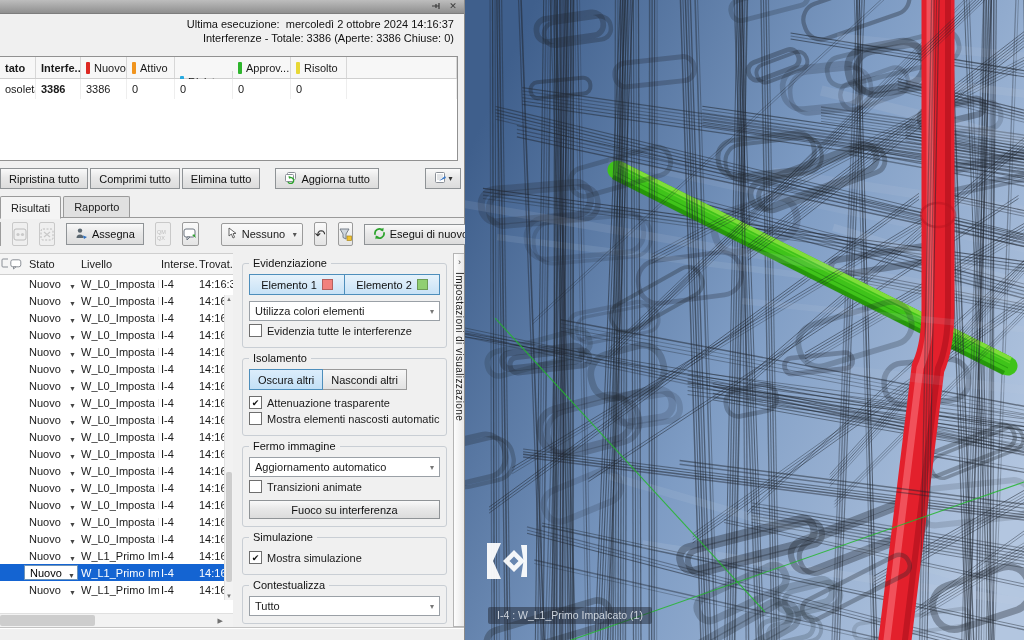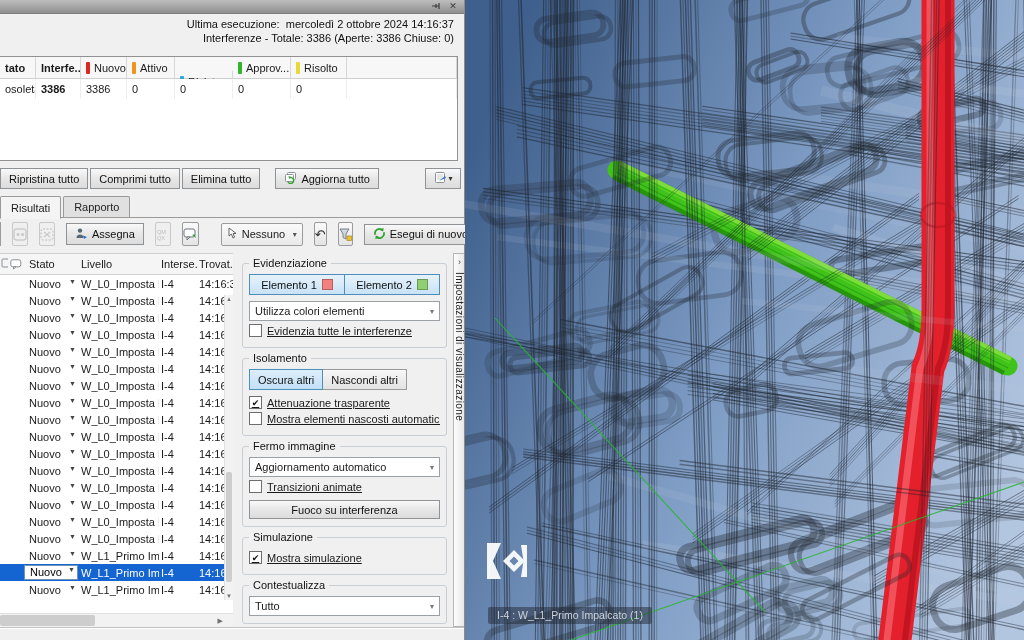--- a/index.html
+++ b/index.html
@@ -62,21 +62,21 @@
   .results{flex:1;display:flex;align-items:stretch;overflow:hidden;padding-top:3px;}
   .rtable{width:233px;display:flex;flex-direction:column;position:relative;background:#fff;
           border-top:1px solid #cfcfcf;}
   .rhead{display:flex;align-items:center;height:20px;background:#f5f5f5;border-bottom:1px solid #cfcfcf;
          color:#1a1a1a;}
   .rrowswrap{flex:1;overflow:hidden;position:relative;}
   .rrow{display:flex;align-items:center;height:17px;background:#fff;white-space:nowrap;}
   .rrow.selected{background:#1464d2;color:#fff;}
   .c-ic1{width:8px;flex:none;}
   .c-ic2{width:16px;flex:none;display:flex;justify-content:center;}
-  .c-stato{width:54px;flex:none;display:flex;align-items:flex-start;justify-content:space-between;
+  .c-stato{width:54px;flex:none;display:flex;align-items:flex-end;justify-content:space-between;
            padding:0 2px 0 5px;box-sizing:border-box;}
   .rrow.selected .c-stato{background:#fff;border:1px solid #6e94ba;color:#000;height:15px;}
   .dd{font-size:7px;color:#444;}
   .c-livello{width:78px;flex:none;padding-left:3px;overflow:hidden;}
   .c-inters{width:36px;flex:none;padding-left:2px;overflow:hidden;}
   .c-trovat{flex:1;padding-left:2px;overflow:hidden;}
   .vscroll{position:absolute;right:0;top:20px;bottom:13px;width:9px;background:#f2f2f2;
            border-left:1px solid #e0e0e0;display:flex;flex-direction:column;align-items:center;
            justify-content:space-between;font-size:6px;color:#707070;padding:1px 0;box-sizing:border-box;}
   .vthumb{position:absolute;left:1px;right:1px;top:58%;height:36%;background:#cdcdcd;border-radius:2px;}
@@ -91,21 +91,21 @@
          padding:10px 6px 7px 6px;}
   .gtitle{position:absolute;top:-7px;left:6px;background:#f0f0f0;padding:0 4px;color:#111;}
   .elrow,.segrow{display:flex;margin-bottom:6px;}
   .elbtn{flex:1;display:flex;align-items:center;justify-content:center;gap:5px;height:19px;
          background:linear-gradient(#e6f2fb,#c8e2f6);border:1px solid #4e8ebb;color:#111;}
   .elbtn+.elbtn{border-left:none;}
   .swatch{width:9px;height:9px;border:1px solid rgba(0,0,0,.25);}
   .select{display:flex;align-items:center;height:18px;background:#fff;border:1px solid #9aa0a6;
           padding:0 5px;margin-bottom:0;}
   .select .chev{margin-left:auto;color:#777;font-size:8px;}
-  .cbrow{display:flex;align-items:center;gap:5px;margin:3px 0;white-space:nowrap;overflow:hidden;text-decoration:underline;}
+  .cbrow{display:flex;align-items:center;gap:5px;margin:3px 0;white-space:nowrap;overflow:hidden;}
   .cb{width:11px;height:11px;background:#fff;border:1px solid #6e6e6e;flex:none;display:inline-flex;
       align-items:center;justify-content:center;font-size:9px;color:#111;line-height:10px;}
   .cb.checked::after{content:"\2714";}
   .segbtn{display:flex;align-items:center;justify-content:center;height:19px;padding:0 8px;
           background:linear-gradient(#f7f7f7,#e2e2e2);border:1px solid #9a9a9a;color:#111;}
   .segbtn+.segbtn{border-left:none;}
   .segbtn.active{background:linear-gradient(#dcedfb,#c3e0f6);border-color:#4e8ebb;}
   .wide{width:100%;height:19px;margin-top:4px;box-sizing:border-box;}
 
   

